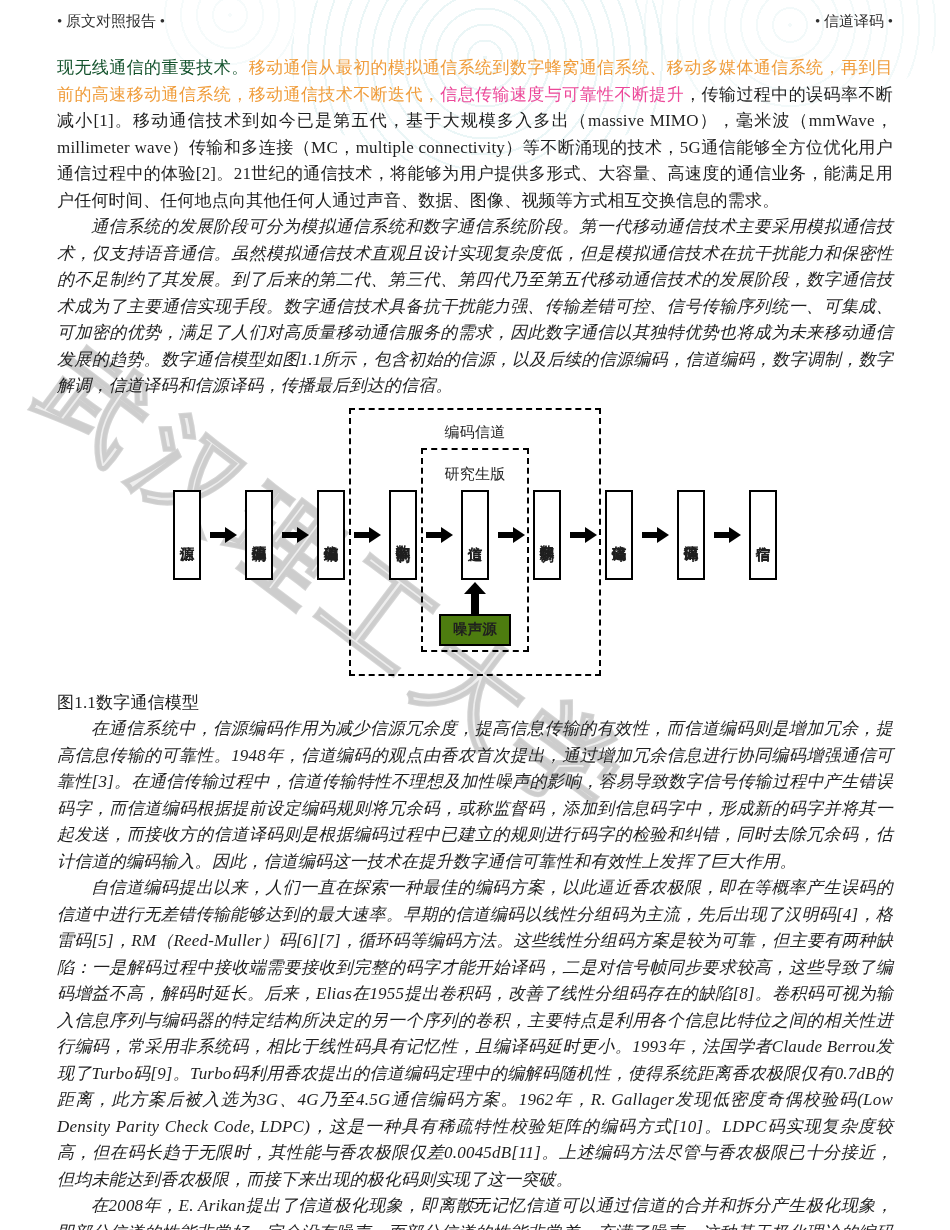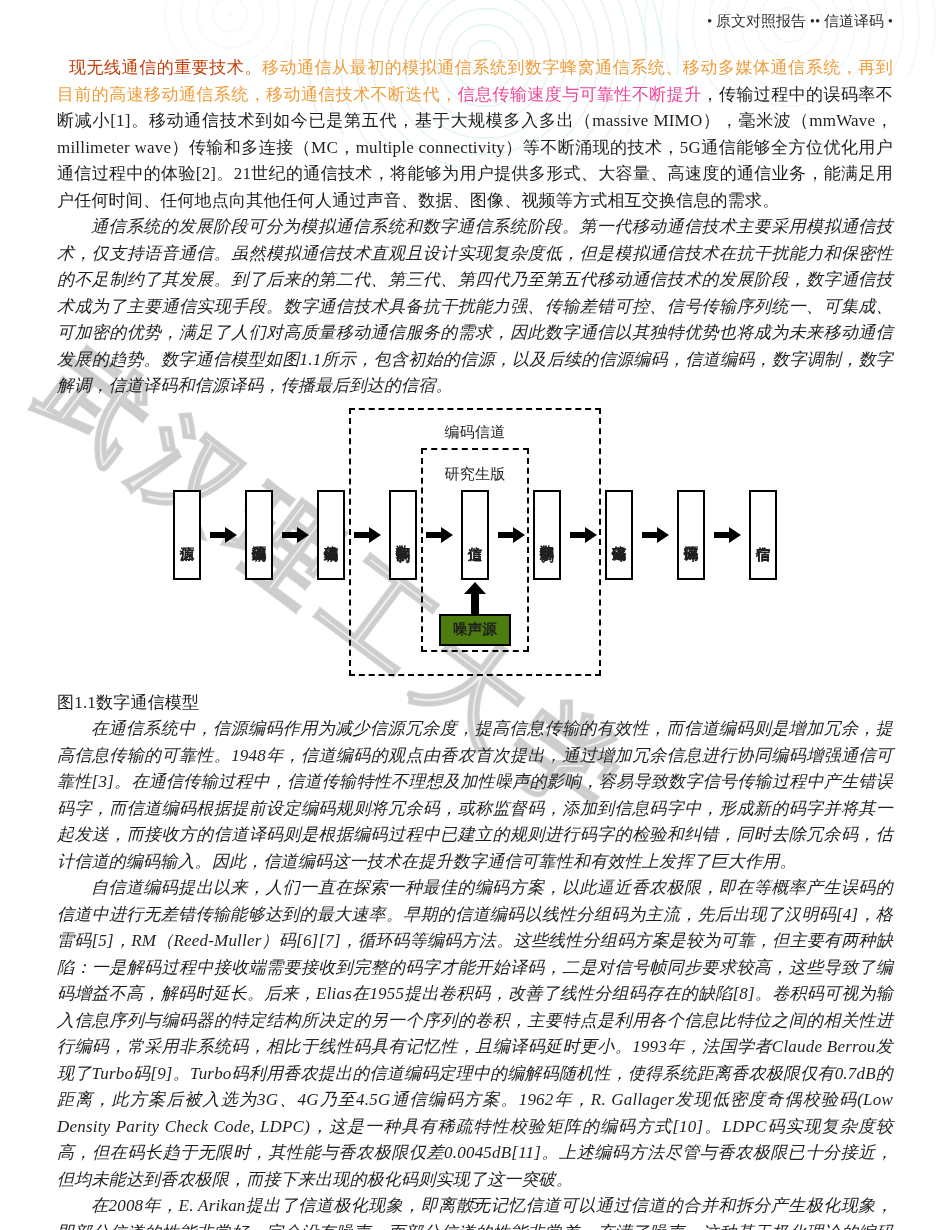--- a/index.html
+++ b/index.html
@@ -39,38 +39,38 @@
     -webkit-text-stroke: 2px rgba(178, 178, 178, 0.55);
     pointer-events: none;
     z-index: 0;
   }
 
   
   .page-header {
     position: relative;
     z-index: 1;
     display: flex;
-    justify-content: flex-end;
-    padding: 12px 57px 0 41px;
+    justify-content: space-between;
+    padding: 12px 57px 0 57px;
     font-size: 15px;
     color: #2f2f2f;
   }
 
   
   .doc-body {
     position: relative;
     z-index: 1;
     margin: 24px 57px 0 57px;
     font-size: 17px;
     line-height: 26.5px;
     text-align: justify;
     letter-spacing: 0.2px;
   }
   .para { text-indent: 2em; font-style: italic; }
-  .hl-red    { color: #c2410c; margin-left: 12px; }
+  .hl-red    { color: #14532d; }
   .hl-orange { color: #f09d3c; }
   .hl-gold   { color: #ec4899; }
 
   
   .figure-canvas {
     position: relative;
     width: 620px;
     height: 282px;
     margin: 6px auto 2px auto;
     z-index: 1;

